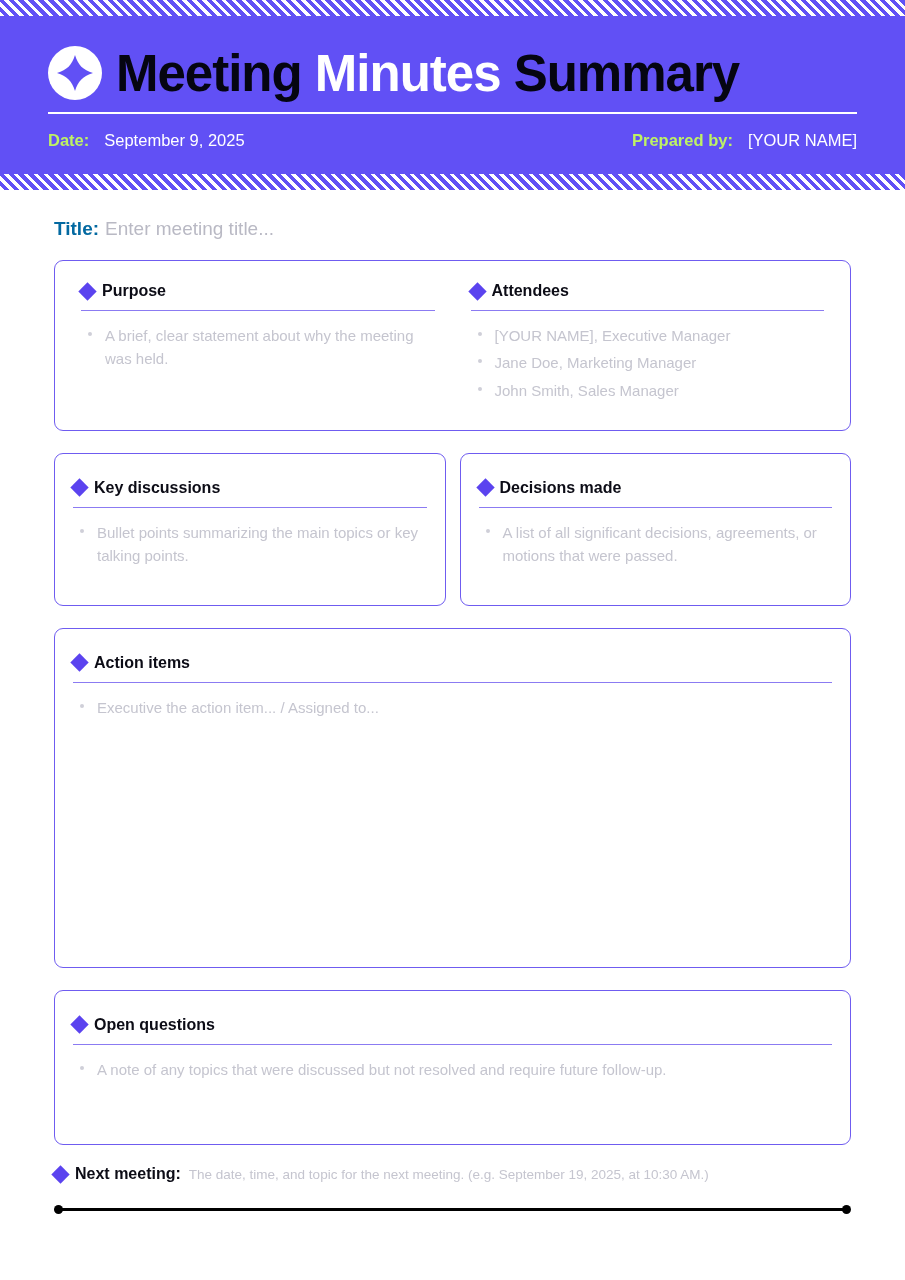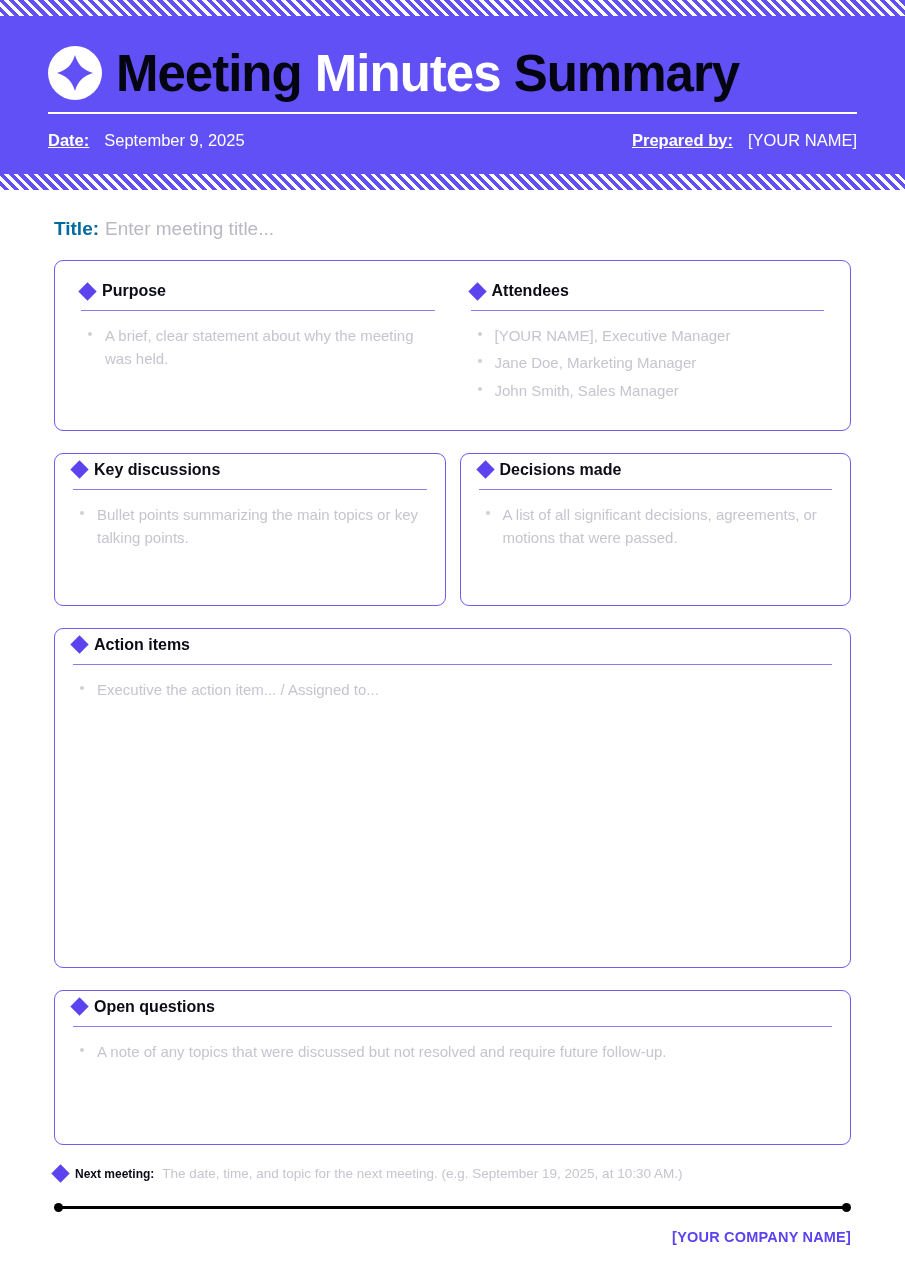--- a/index.html
+++ b/index.html
@@ -82,22 +82,21 @@
 
   .meta-row {
     display: flex;
     justify-content: space-between;
     align-items: baseline;
     margin-top: 17px;
     font-size: 16.5px;
   }
   .meta-label {
     font-weight: 700;
-    color: #ffffff;
-    text-decoration: underline;
+    color: #bef264;
   }
   .meta-value {
     color: #ffffff;
     font-weight: 400;
     margin-left: 15px;
   }
 
   
   .body {
     position: relative;
@@ -119,21 +118,21 @@
     color: #b9b9c4;
     font-weight: 400;
     margin-left: 6px;
   }
 
   
   .card {
     border: 1.5px solid #6f5cf0;
     border-radius: 9px;
     background: #ffffff;
-    padding: 8px 18px 16px 18px;
+    padding: 26px 18px 16px 18px;
     position: relative;
   }
 
   .row {
     display: flex;
     gap: 14px;
     margin-bottom: 22px;
   }
   .row > .card { flex: 1 1 0; }
 
@@ -204,21 +203,21 @@
 
   
   .next-row {
     display: flex;
     align-items: baseline;
     gap: 8px;
     margin-top: 4px;
   }
   .next-row .diamond { position: relative; top: 2px; }
   .next-label {
-    font-size: 12px;
+    font-size: 16px;
     font-weight: 700;
     color: #0c0c16;
   }
   .next-ph {
     font-size: 13.5px;
     color: #c5c5cf;
   }
 
   .footer-line {
     position: relative;
@@ -376,16 +375,15 @@
       <span class="next-label">Next meeting:</span>
       <span class="next-ph">The date, time, and topic for the next meeting. (e.g. September 19, 2025, at 10:30 AM.)</span>
     </div>
 
     <div class="footer-line">
       <span class="dot l"></span>
       <span class="bar"></span>
       <span class="dot r"></span>
     </div>
 
-    <div class="company">[YOUR COMPANY NAME]</div>
 
   </div>
 </div>
 
 </body></html>

